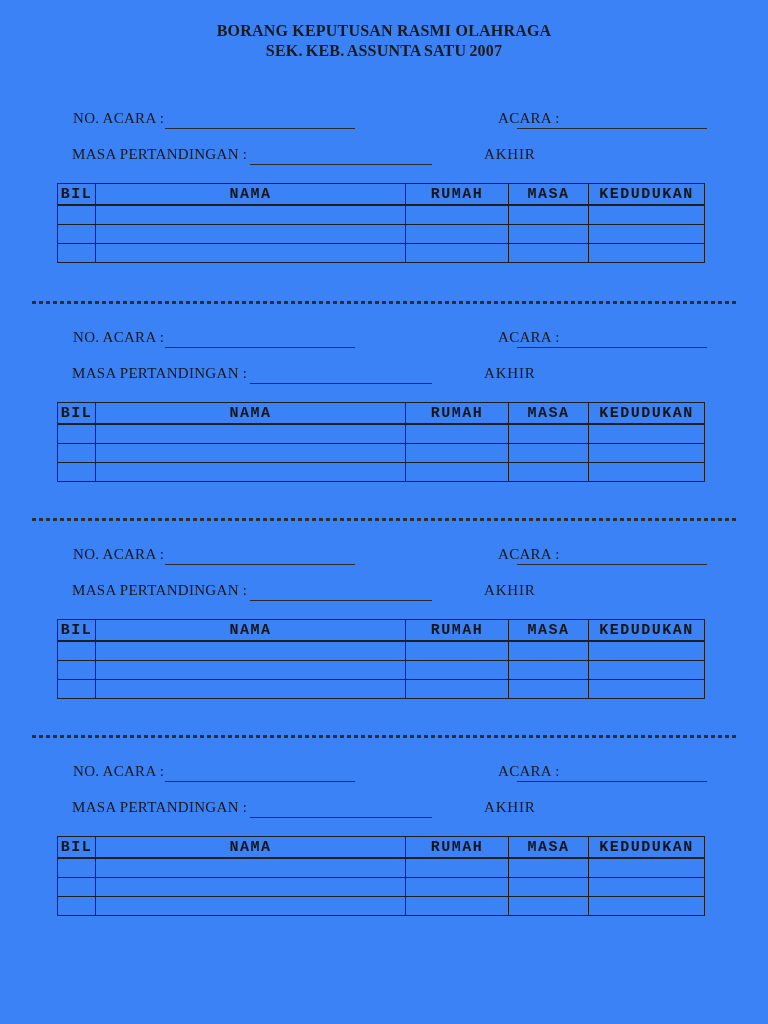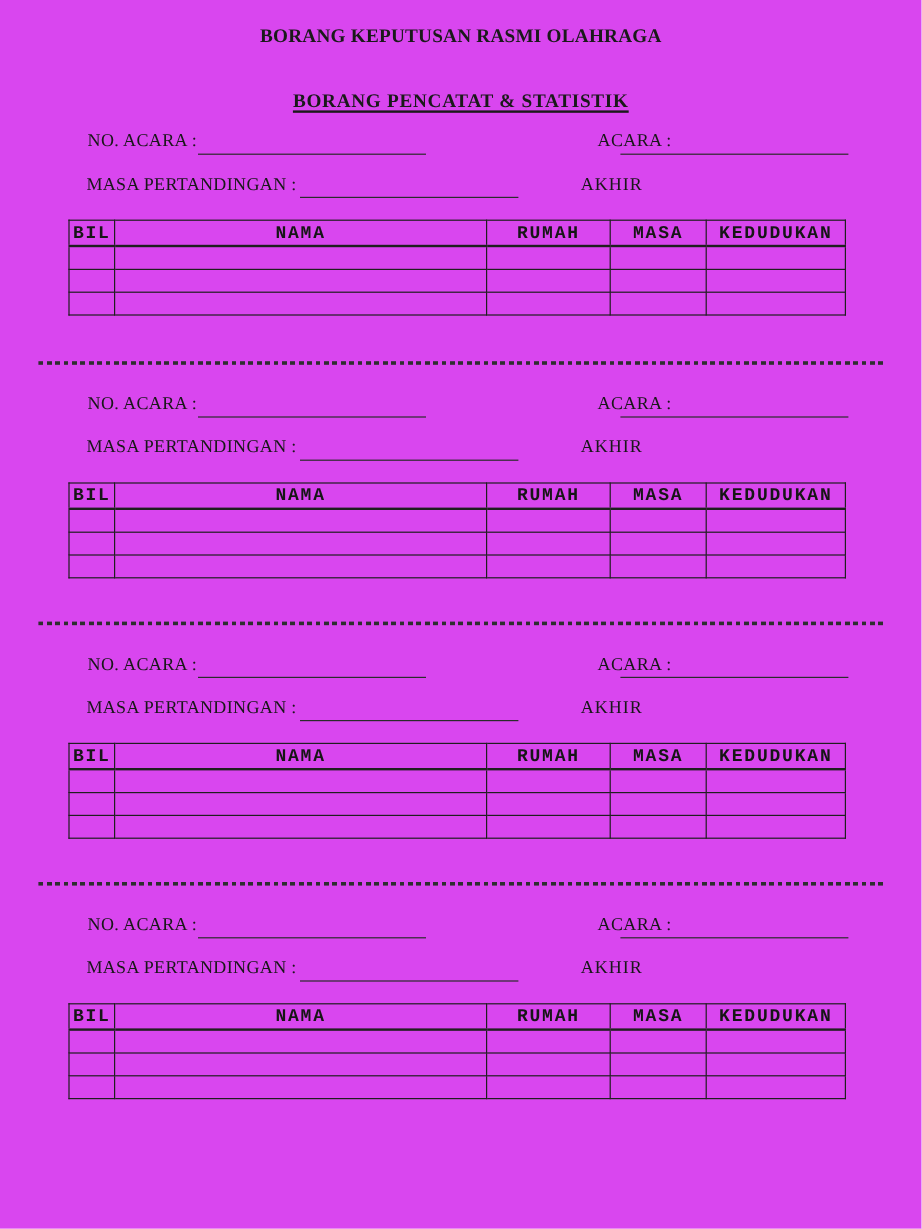--- a/index.html
+++ b/index.html
@@ -1,19 +1,19 @@
 <!DOCTYPE html>
 <html><head>
 <meta charset="utf-8">
 <style>
   html,body{margin:0;padding:0;background:#ffffff;}
   .page{
     position:relative;
     width:768px;height:1024px;
-    background:#d946ef;
+    background:#3b82f6;
     overflow:hidden;
     font-family:"Liberation Serif", serif;
     color:#1a1a1a;
   }
   
   .title-line{
     position:absolute;left:0;width:768px;
     text-align:center;
     font-weight:bold;
     font-size:16px;
@@ -96,21 +96,21 @@
   .sep-1{top:301px;}
   .sep-2{top:518px;}
   .sep-3{top:735px;}
 </style>
 </head>
 <body>
 
 <div class="page">
 
   <div class="title-line title-1">BORANG KEPUTUSAN RASMI OLAHRAGA</div>
-  <div class="title-line form-title">BORANG PENCATAT &amp; STATISTIK</div>
+  <div class="title-line title-2">SEK. KEB. ASSUNTA SATU 2007</div>
 
   <div class="section sec-1">
     <span class="field-label row1 lbl-no-acara">NO. ACARA :</span>
     <span class="blank blank-no-acara"></span>
     <span class="field-label row1 lbl-acara">ACARA :</span>
     <span class="blank blank-acara"></span>
     <span class="field-label row2 lbl-masa">MASA PERTANDINGAN :</span>
     <span class="blank blank-masa"></span>
     <span class="field-label row2 lbl-akhir">AKHIR</span>
     <table class="form-table">

